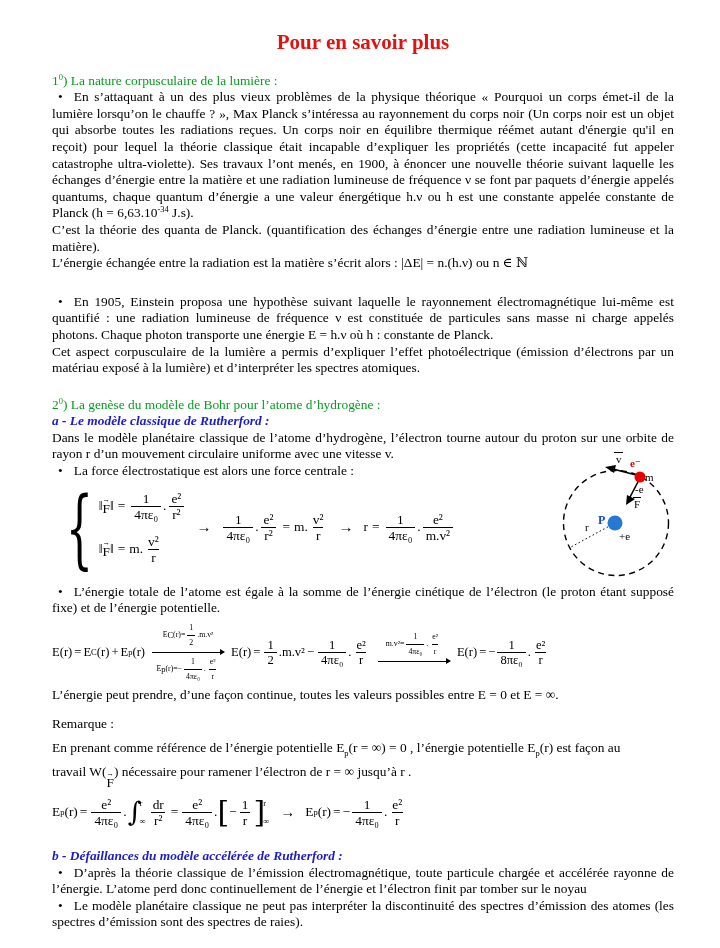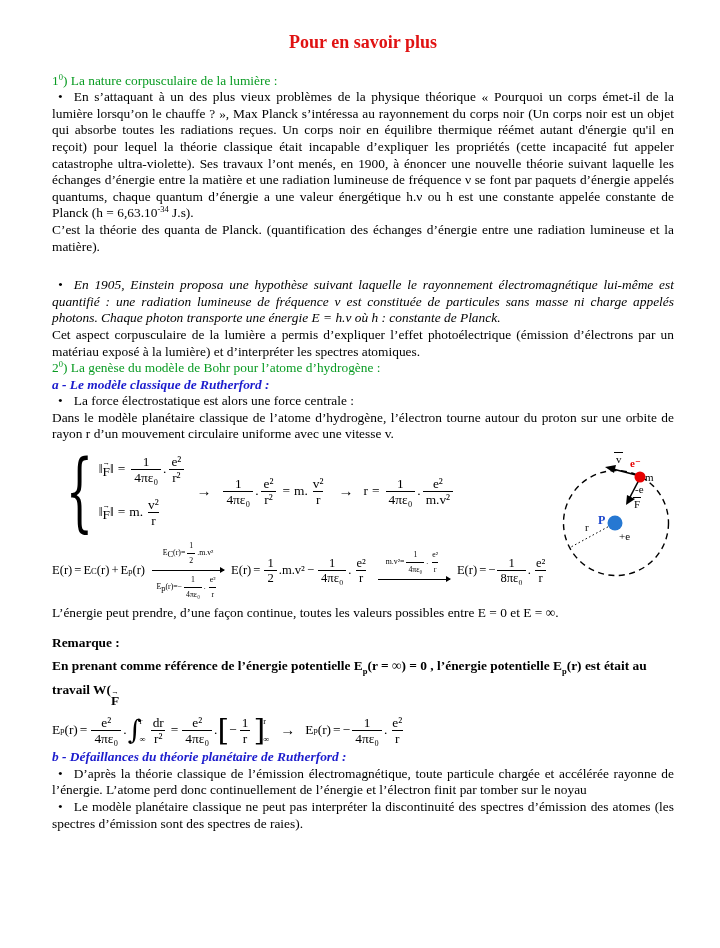--- a/index.html
+++ b/index.html
@@ -1,20 +1,20 @@
 <!DOCTYPE html>
 <html><head>
 <meta charset="utf-8">
 <style>
   html,body{margin:0;padding:0;background:#ffffff;}
   body{width:720px;height:948px;position:relative;overflow:hidden;
        font-family:"Liberation Serif","DejaVu Serif","DejaVu Sans",serif;
        font-size:13.4px;line-height:16.6px;color:#000;}
   .page{position:absolute;left:52px;top:34px;width:622px;}
-  .doc-title{text-align:center;font-weight:bold;font-size:18px;margin:0 0 22px 0;color:#e01212;}
+  .doc-title{text-align:center;font-weight:bold;font-size:21px;margin:0 0 22px 0;color:#e01212;}
   .sec{font-weight:normal;margin:0;color:#089b22;}
   .subsec{font-weight:bold;margin:0;color:#1c1ccd;font-style:italic;}
   p{margin:0;text-align:justify;}
   sup{font-size:8.5px;line-height:0;}
   sub{font-size:8.5px;line-height:0;}
   .bullet{display:inline-block;margin:0 11px 0 6px;}
   .sp{margin:0 4px;}
   .sp2{margin:0 2px;}
   
   .frac{display:inline-flex;flex-direction:column;align-items:center;vertical-align:middle;margin:0 2px;}
@@ -33,56 +33,57 @@
   .larrow{display:inline-flex;flex-direction:column;align-items:center;vertical-align:middle;margin:0 7px;}
   .larrow .lab{font-size:7.8px;line-height:1.15;display:flex;align-items:center;min-height:11px;}
   .larrow .shaft{position:relative;align-self:stretch;min-width:72px;height:1px;background:#000;margin:2px 0;}
   .larrow .shaft::after{content:"";position:absolute;right:-1px;top:-3px;width:0;height:0;
     border-left:5px solid #000;border-top:3px solid transparent;border-bottom:3px solid transparent;}
   
   .intwrap{display:inline-flex;align-items:center;margin:0 1px;}
   .intglyph{font-size:27px;line-height:30px;font-family:"DejaVu Serif",serif;}
   .lims{display:inline-flex;flex-direction:column;justify-content:space-between;height:26px;font-size:8.5px;line-height:1;margin-left:-2px;margin-right:1px;}
   .bigbk{font-size:30px;line-height:32px;font-weight:400;font-family:"DejaVu Serif",serif;}
-  .gap22{margin-top:22px;font-style:italic;}
-  .gap20{}
+  .gap22{margin-top:22px;}
+  .gap20{margin-top:20px;}
   .gap13{margin-top:13px;}
   .gap12{margin-top:12px;}
   .f1{margin:4px 0 3px 0;}
   .f2{margin:4px 0 3px 0;font-size:12.6px;}
   .f2 .frac .n,.f2 .frac .d{line-height:14px;}
   .f3{margin:5px 0 3px 0;}
-  .remark p{margin-bottom:7px;font-weight:bold;}
+  .remark p{margin-bottom:7px;}
   .diagram{position:absolute;left:556px;top:450px;}
 </style>
 </head>
 <body>
 
 <div class="page">
 
   <h1 class="doc-title">Pour en savoir plus</h1>
 
   <p class="sec"><span>1</span><sup>0</sup><span>) La nature corpusculaire de la lumière :</span></p>
 
   <p><span class="bullet">•</span><span>En s’attaquant à un des plus vieux problèmes de la physique théorique « Pourquoi un corps émet-il de la lumière lorsqu’on le chauffe ? », Max Planck s’intéressa au rayonnement du corps noir (Un corps noir est un objet qui absorbe toutes les radiations reçues. Un corps noir en équilibre thermique réémet autant d'énergie qu'il en reçoit) pour lequel la théorie classique était incapable d’expliquer les propriétés (cette incapacité fut appeler catastrophe ultra-violette). Ses travaux l’ont menés, en 1900, à énoncer une nouvelle théorie suivant laquelle les échanges d’énergie entre la matière et une radiation lumineuse de fréquence ν se font par paquets d’énergie appelés quantums, chaque quantum d’énergie a une valeur énergétique h.ν ou h est une constante appelée constante de Planck (h = 6,63.10</span><sup>-34</sup><span> J.s).</span></p>
 
   <p>C’est la théorie des quanta de Planck. (quantification des échanges d’énergie entre une radiation lumineuse et la matière).</p>
 
+  <p>L’énergie échangée entre la radiation est la matière s’écrit alors : |ΔE| = n.(h.ν)   ou   n ∈ ℕ</p>
 
   <p class="gap22"><span class="bullet">•</span><span>En 1905, Einstein proposa une hypothèse suivant laquelle le rayonnement électromagnétique lui-même est quantifié : une radiation lumineuse de fréquence ν est constituée de particules sans masse ni charge appelés photons. Chaque photon transporte une énergie  E = h.ν  où h : constante de Planck.</span></p>
 
   <p>Cet aspect corpusculaire de la lumière a permis d’expliquer l’effet photoélectrique (émission d’électrons par un matériau exposé à la lumière) et d’interpréter les spectres atomiques.</p>
 
   <p class="sec gap20"><span>2</span><sup>0</sup><span>) La genèse du modèle de Bohr pour l’atome d’hydrogène :</span></p>
 
   <p class="subsec">a - Le modèle classique de Rutherford :</p>
 
+  <p>Dans le modèle planétaire classique de l’atome d’hydrogène, l’électron tourne autour du proton sur une orbite de rayon r d’un mouvement circulaire uniforme avec une vitesse v.</p>
+
   <p><span class="bullet">•</span><span>La force électrostatique est alors une force centrale :</span></p>
-
-  <p>Dans le modèle planétaire classique de l’atome d’hydrogène, l’électron tourne autour du proton sur une orbite de rayon r d’un mouvement circulaire uniforme avec une vitesse v.</p>
 
   <div class="fblock f1">
     <span class="brace">{</span>
     <span class="sys">
       <span class="mrow">
         <span>‖</span>
           <span class="vec">
             <span class="hat">→</span>
             <span>F</span>
           </span>
@@ -137,20 +138,21 @@
         <span class="d">4πε₀</span>
       </span>
     <span>.</span>
     <span class="frac">
         <span class="n">e²</span>
         <span class="d">m.v²</span>
       </span>
   </div>
 
 
+  <p class="gap12"><span class="bullet">•</span><span>L’énergie totale de l’atome est égale à la somme de l’énergie cinétique de l’électron (le proton étant supposé fixe) et de l’énergie potentielle.</span></p>
 
   <div class="fblock f2">
     <span>E</span>
       <span>(r)</span>
     <span class="sp2">=</span>
     <span>E</span>
       <sub>C</sub>
       <span>(r)</span>
     <span class="sp2">+</span>
     <span>E</span>
@@ -229,25 +231,25 @@
     <span class="frac">
         <span class="n">e²</span>
         <span class="d">r</span>
       </span>
   </div>
 
   <p>L’énergie peut prendre, d’une façon continue, toutes les valeurs possibles entre E = 0 et E = ∞.</p>
 
   <div class="remark gap13">
     <p>Remarque :</p>
-    <p><span>En prenant comme référence de l’énergie potentielle  E</span><sub>p</sub><span>(r = ∞) = 0 , l’énergie potentielle  E</span><sub>p</sub><span>(r) est était au</span></p>
+    <p><span>En prenant comme référence de l’énergie potentielle  E</span><sub>p</sub><span>(r = ∞) = 0 , l’énergie potentielle  E</span><sub>p</sub><span>(r) est façon au</span></p>
     <p><span>travail  W(</span><span class="vec">
           <span class="hat">→</span>
           <span>F</span>
-        </span></p>
+        </span><span>)  nécessaire pour ramener l’électron de  r = ∞  jusqu’à  r .</span></p>
   </div>
 
   <div class="fblock f3">
     <span>E</span>
       <sub>p</sub>
       <span>(r)</span>
     <span class="sp2">=</span>
     <span class="frac">
         <span class="n">e²</span>
         <span class="d">4πε₀</span>
@@ -291,21 +293,21 @@
         <span class="n">1</span>
         <span class="d">4πε₀</span>
       </span>
     <span>.</span>
     <span class="frac">
         <span class="n">e²</span>
         <span class="d">r</span>
       </span>
   </div>
 
-  <p class="subsec gap20">b - Défaillances du théorie planétaire de Rutherford :</p>
+  <p class="subsec gap20">b - Défaillances du modèle accélérée de Rutherford :</p>
 
   <p><span class="bullet">•</span><span>D’après la théorie classique de l’émission électromagnétique, toute particule chargée et accélérée rayonne de l’énergie. L’atome perd donc continuellement de l’énergie et l’électron finit par tomber sur le noyau</span></p>
 
   <p><span class="bullet">•</span><span>Le modèle planétaire classique ne peut pas interpréter la discontinuité des spectres d’émission des atomes (les spectres d’émission sont des spectres de raies).</span></p>
 
 </div>
 
 <svg class="diagram" width="164" height="152" viewBox="0 0 164 152">
   <circle cx="60" cy="73" r="52.5" fill="none" stroke="#000" stroke-width="1.4" stroke-dasharray="6 4.5"></circle>
   <line x1="59" y1="73" x2="15" y2="97" stroke="#000" stroke-width="1" stroke-dasharray="1.5 2.5"></line>

